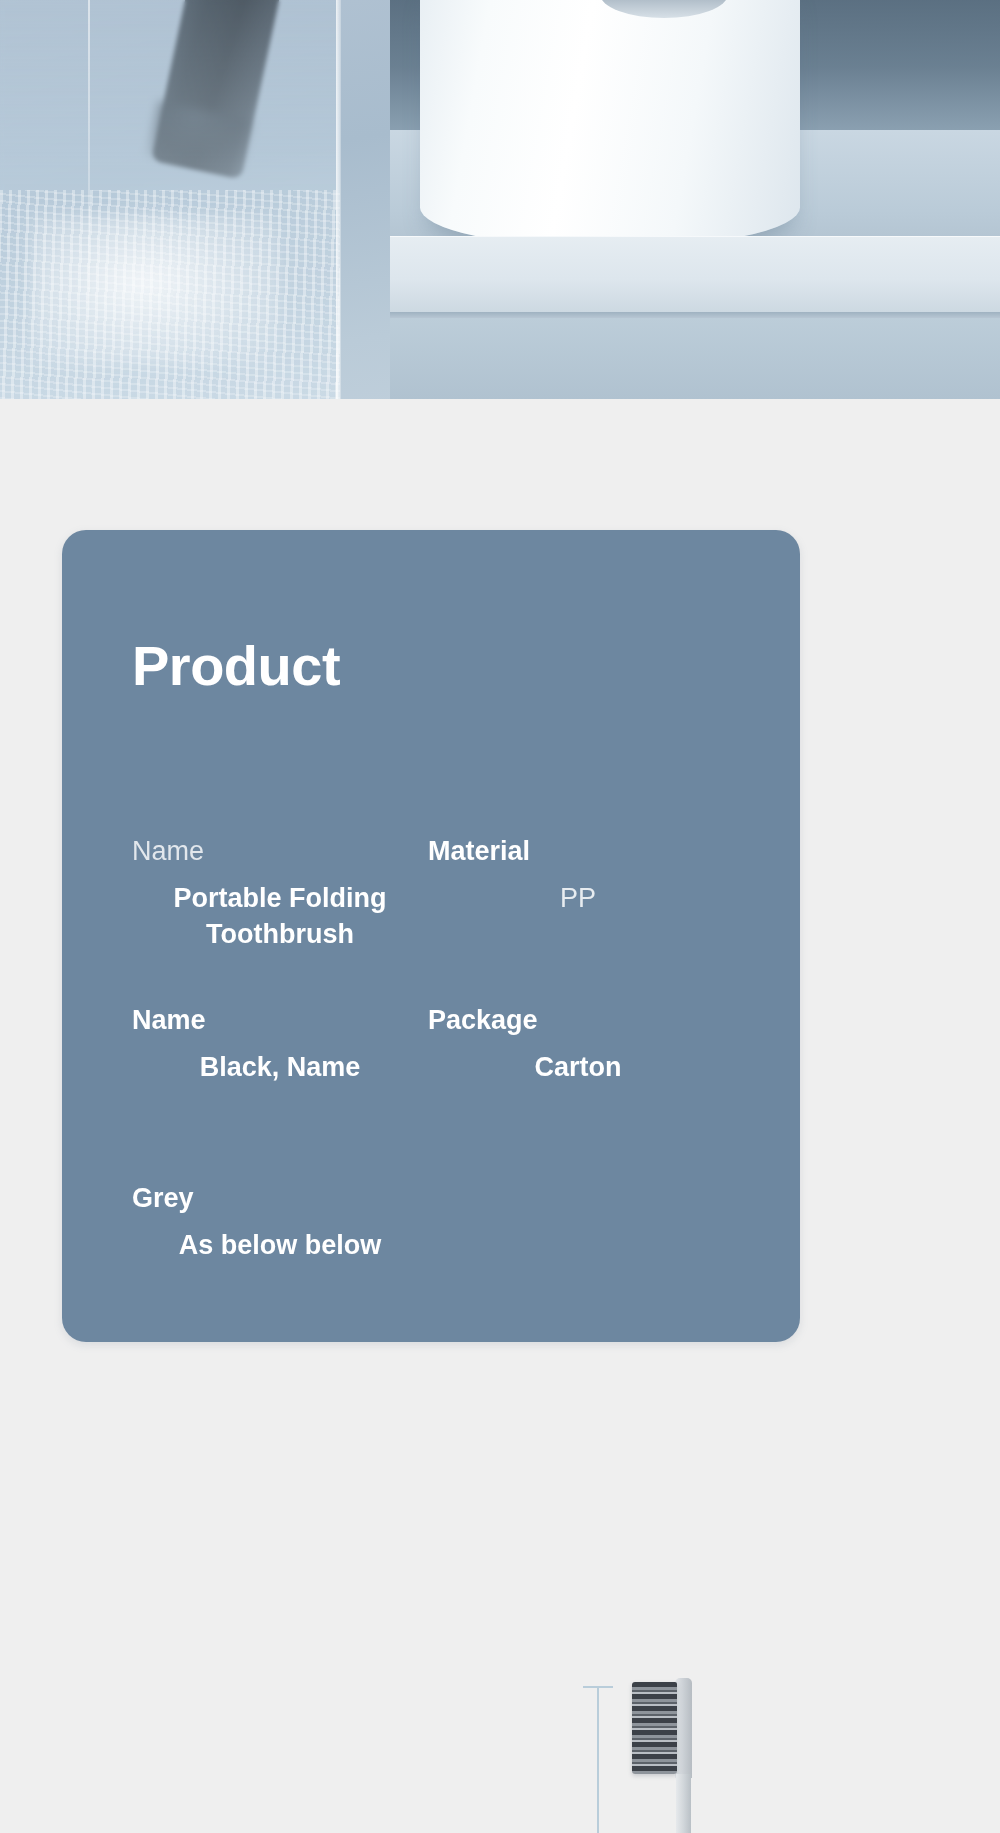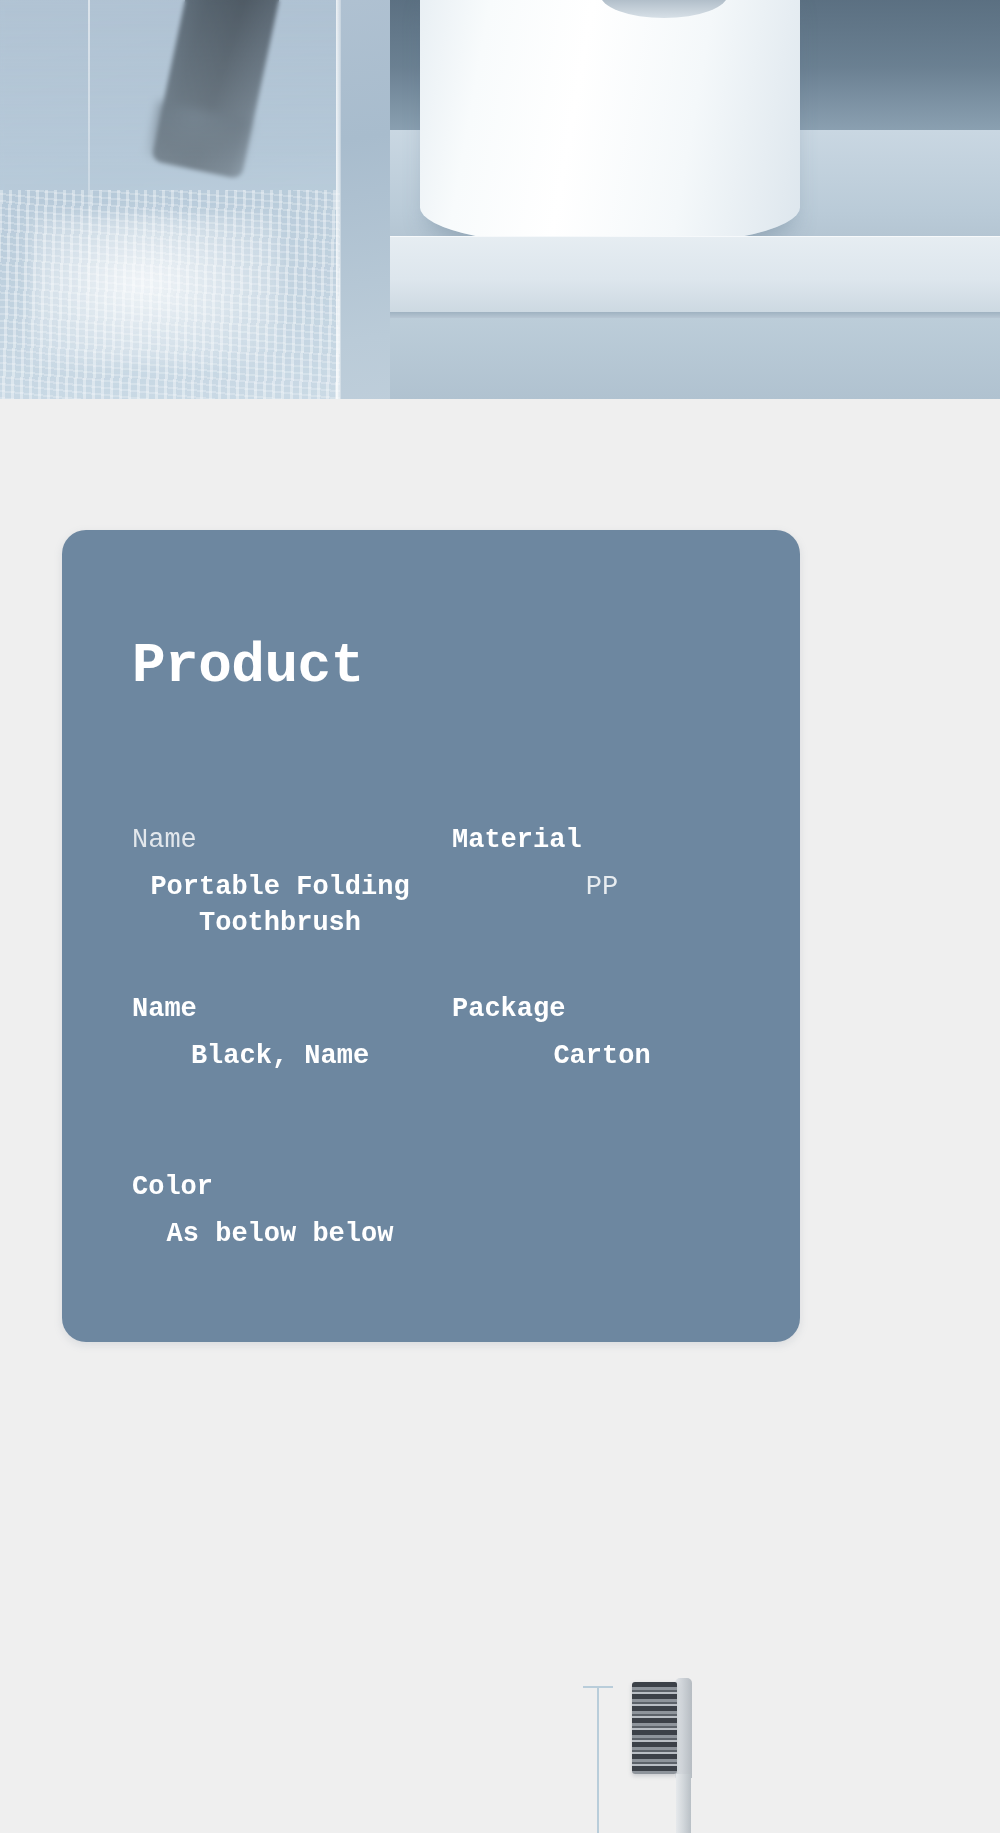--- a/index.html
+++ b/index.html
@@ -11,21 +11,20 @@
     background: #efefef;
     font-family: "Liberation Sans", sans-serif;
     overflow: hidden;
   }
 
   .page {
     position: relative;
     width: 1000px;
     height: 1833px;
     background: #efefef;
-    font-family: Liberation Mono, monospace;
   }
 
   
   .hero {
     position: absolute;
     left: 0; top: 0;
     width: 1000px;
     height: 399px;
     overflow: hidden;
     background: linear-gradient(170deg, #b2c3d3 0%, #a8bccd 35%, #bacbd8 70%, #c4d2de 100%);
@@ -161,30 +160,30 @@
     width: 500px;
     color: #ffffff;
     font-weight: 700;
     font-size: 56px;
     line-height: 1.16;
     letter-spacing: -0.5px;
   }
 
   .spec-grid {
     position: absolute;
-    left: 70px; top: 293px;
+    left: 70px; top: 304px;
     width: 600px;
   }
 
   .spec-row {
     display: flex;
     width: 100%;
   }
   .spec-col-left  { width: 296px; flex: none; }
-  .spec-col-right { width: 300px; flex: none; margin-left: 24px; }
+  .spec-col-right { width: 300px; flex: none; }
 
   .spec-label {
     color: rgba(255,255,255,.80);
     font-size: 27px;
     font-weight: 400;
     line-height: 1.32;
   }
   .spec-label.strong {
     color: #ffffff;
     font-weight: 700;
@@ -314,21 +313,21 @@
         <div class="spec-col-right">
           <div class="spec-label strong">Package</div>
           <div class="spec-value">Carton</div>
         </div>
       </div>
 
       <div class="row-gap-2"></div>
 
       <div class="spec-row">
         <div class="spec-col-left">
-          <div class="spec-label strong">Color</div>
+          <div class="spec-label strong">Grey</div>
           <div class="spec-value">As below below</div>
         </div>
         <div class="spec-col-right"></div>
       </div>
 
     </div>
   </div>
 
   <div class="size-diagram">
     <div class="dim-cap"></div>

